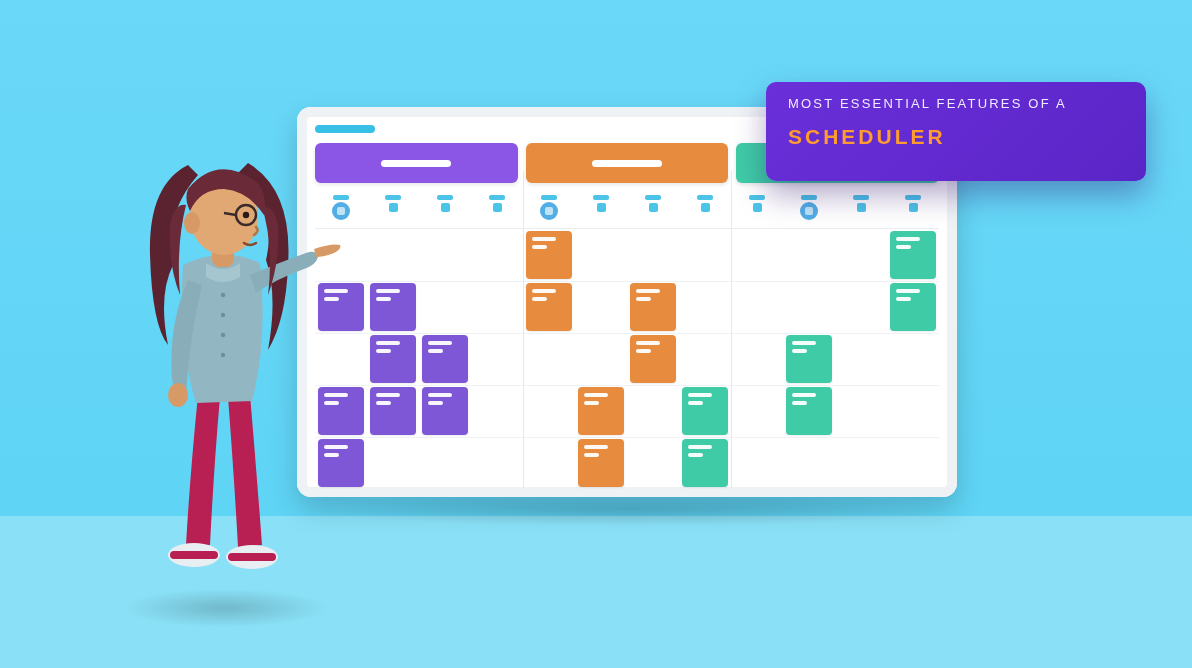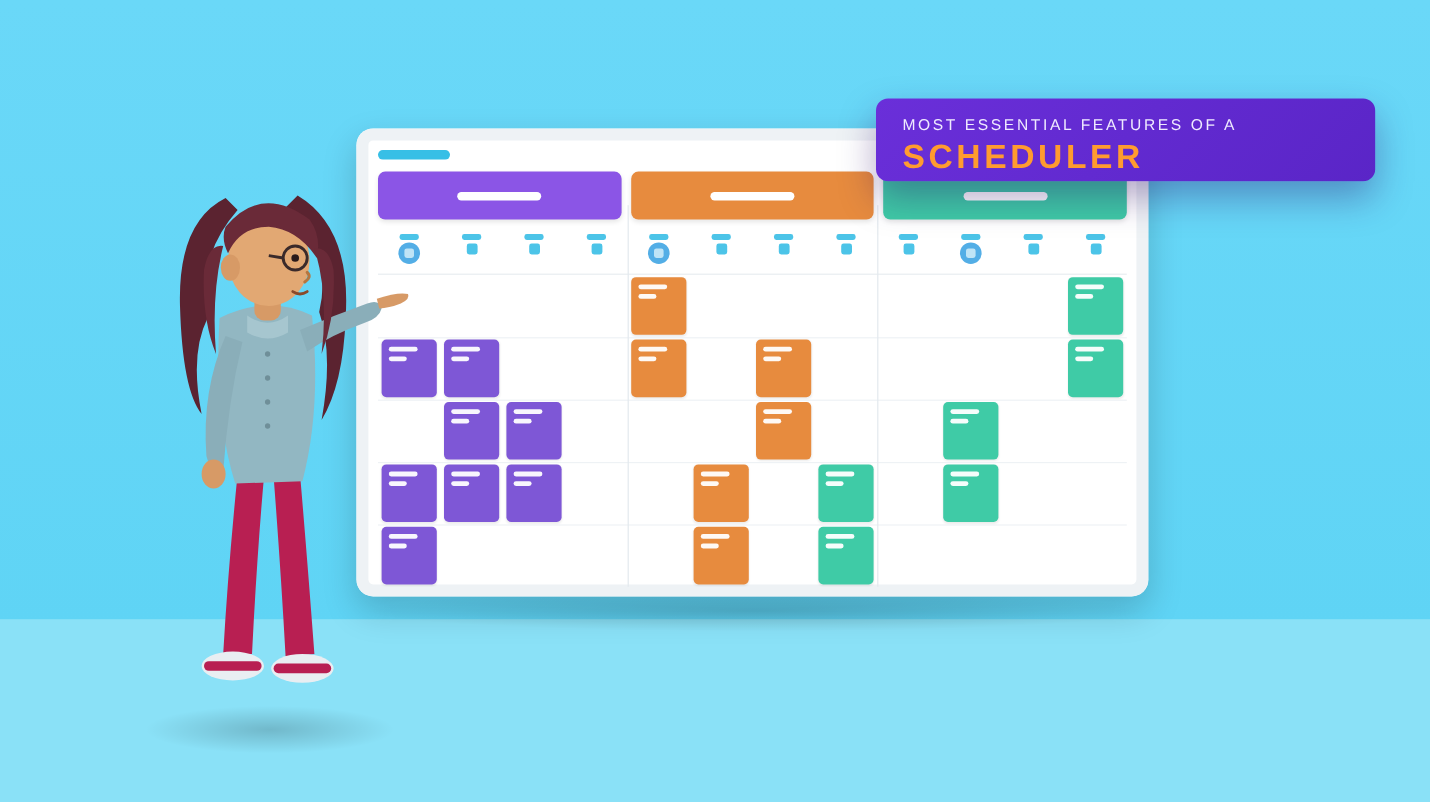--- a/index.html
+++ b/index.html
@@ -117,41 +117,41 @@
   .ev .l1 { height: 4px; width: 70%; background: rgba(255,255,255,0.95); border-radius: 2px; }
   .ev .l2 { height: 4px; width: 45%; background: rgba(255,255,255,0.95); border-radius: 2px; }
   .ev-purple { background: #7e57d6; }
   .ev-orange { background: #e78b3e; }
   .ev-teal   { background: #3fcba6; }
   
   .badge {
     position: absolute;
     right: 46px;
     top: 82px;
-    width: 416px;
-    padding: 14px 22px 4px 22px;
+    width: 380px;
+    padding: 14px 22px 32px 22px;
     background: linear-gradient(135deg, #6a2fd9 0%, #5a25c7 100%);
     border-radius: 10px;
     box-shadow: 0 14px 30px rgba(40,10,100,0.35);
     color: #fff;
     z-index: 5;
   }
   .badge .line1 {
     font-size: 13px;
     letter-spacing: 2.2px;
     font-weight: 500;
     color: #efeaff;
     text-transform: uppercase;
   }
   .badge .line2 {
-    font-size: 28px;
+    font-size: 21px;
     font-weight: 800;
     letter-spacing: 3px;
     color: #ff9b2f;
-    margin-top: 4px;
+    margin-top: 14px;
     text-transform: uppercase;
   }
   
   .char {
     position: absolute;
     left: 128px;
     top: 145px;
     width: 200px;
     height: 440px;
     z-index: 3;

